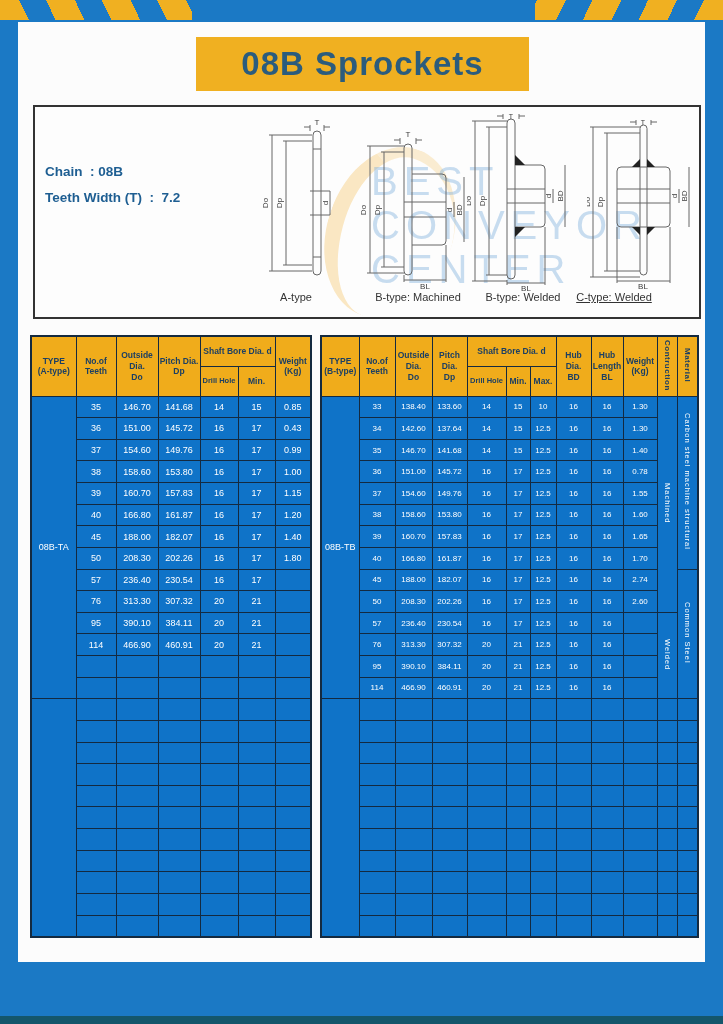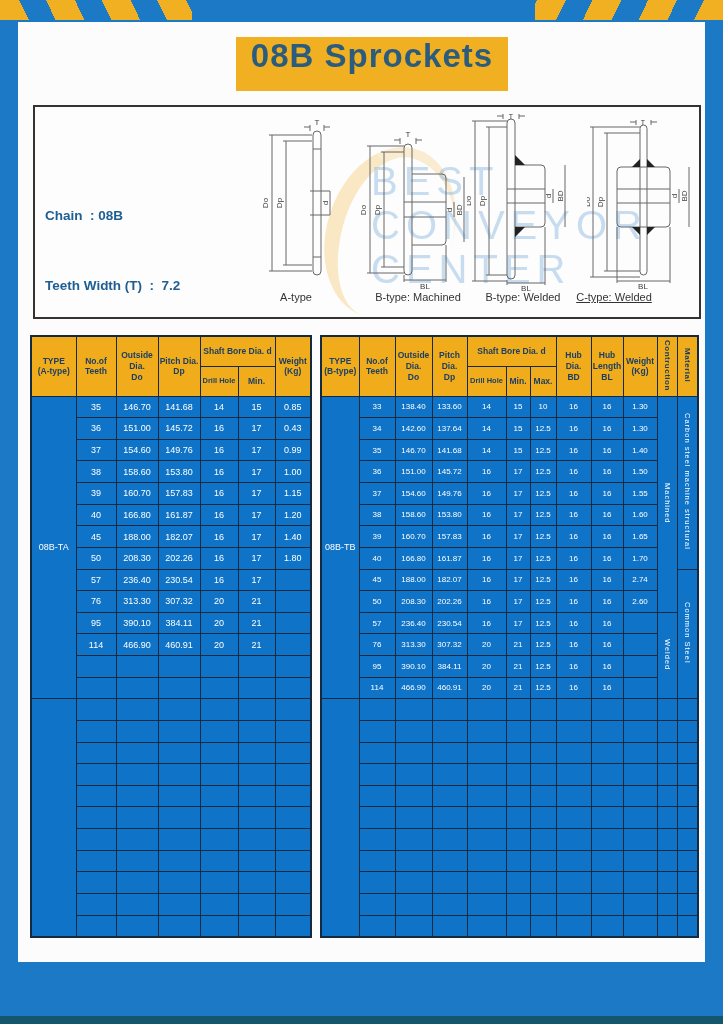--- a/index.html
+++ b/index.html
@@ -2,32 +2,32 @@
 <html><head>
 <meta charset="utf-8">
 <style>
   html,body{margin:0;padding:0;}
   body{width:723px;height:1024px;overflow:hidden;font-family:"Liberation Sans",sans-serif;}
   .canvas{position:absolute;left:0;top:0;width:723px;height:1024px;background:#1b79c5;}
   .stripe{position:absolute;top:0;height:20px;}
   .stripe-left{left:0;width:192px;background:repeating-linear-gradient(64deg,#f0b021 0 26px,#1b79c5 26px 50px);}
   .stripe-right{right:0;width:188px;background:repeating-linear-gradient(-64deg,#f0b021 0 26px,#1b79c5 26px 50px);}
   .page{position:absolute;left:18px;top:22px;width:687px;height:940px;background:#fcfcfc;}
-  .banner{position:absolute;left:196px;top:37px;width:272px;height:54px;background:#f0b021;
-          display:flex;align-items:flex-start;justify-content:center;margin-left:40px;}
+  .banner{position:absolute;left:196px;top:37px;width:333px;height:54px;background:#f0b021;
+          display:flex;align-items:center;justify-content:center;}
   .banner span{font-size:33px;font-weight:bold;color:#2b5c7d;letter-spacing:1px;}
   
   .diagram-box{position:absolute;left:33px;top:105px;width:664px;height:210px;background:#fdfdfd;
                border:2px solid #333;overflow:hidden;}
   .wm-swoosh{position:absolute;left:292px;top:38px;width:110px;height:165px;border-left:16px solid rgba(245,195,100,.38);
              border-top:10px solid rgba(245,195,100,.28);border-radius:50%;transform:rotate(18deg);}
   .wm-text{position:absolute;left:336px;top:52px;width:320px;color:rgba(125,175,220,.42);
            font-weight:normal;font-size:40px;line-height:44px;letter-spacing:6px;}
   .spec-block{position:absolute;left:10px;top:52px;}
-  .spec-block div{font-size:13.5px;font-weight:bold;color:#1e5e92;line-height:25.5px;white-space:pre;margin-top:44px;}
+  .spec-block div{font-size:13.5px;font-weight:bold;color:#1e5e92;line-height:25.5px;white-space:pre;}
   .fig{position:absolute;}
   .fig svg{display:block;}
   .fig text{font-family:"Liberation Sans",sans-serif;font-size:8px;fill:#3a3a3a;}
   .captions span{position:absolute;top:184px;font-size:11px;color:#333;text-align:center;}
   .cap-a{left:221px;width:80px;} .cap-b1{left:333px;width:100px;}
   .cap-b2{left:438px;width:100px;} .cap-c{left:529px;width:100px;text-decoration:underline;}
   
   .tbl{position:absolute;border-collapse:collapse;table-layout:fixed;border:2px solid #142a40;}
   .tbl-a{left:30px;top:335px;width:280px;}
   .tbl-b{left:320px;top:335px;width:377px;}
@@ -548,21 +548,21 @@
         </tr>
         <tr>
           <td>36</td>
           <td>151.00</td>
           <td>145.72</td>
           <td>16</td>
           <td>17</td>
           <td>12.5</td>
           <td>16</td>
           <td>16</td>
-          <td>1.50</td>
+          <td>0.78</td>
         </tr>
         <tr>
           <td>37</td>
           <td>154.60</td>
           <td>149.76</td>
           <td>16</td>
           <td>17</td>
           <td>12.5</td>
           <td>16</td>
           <td>16</td>

